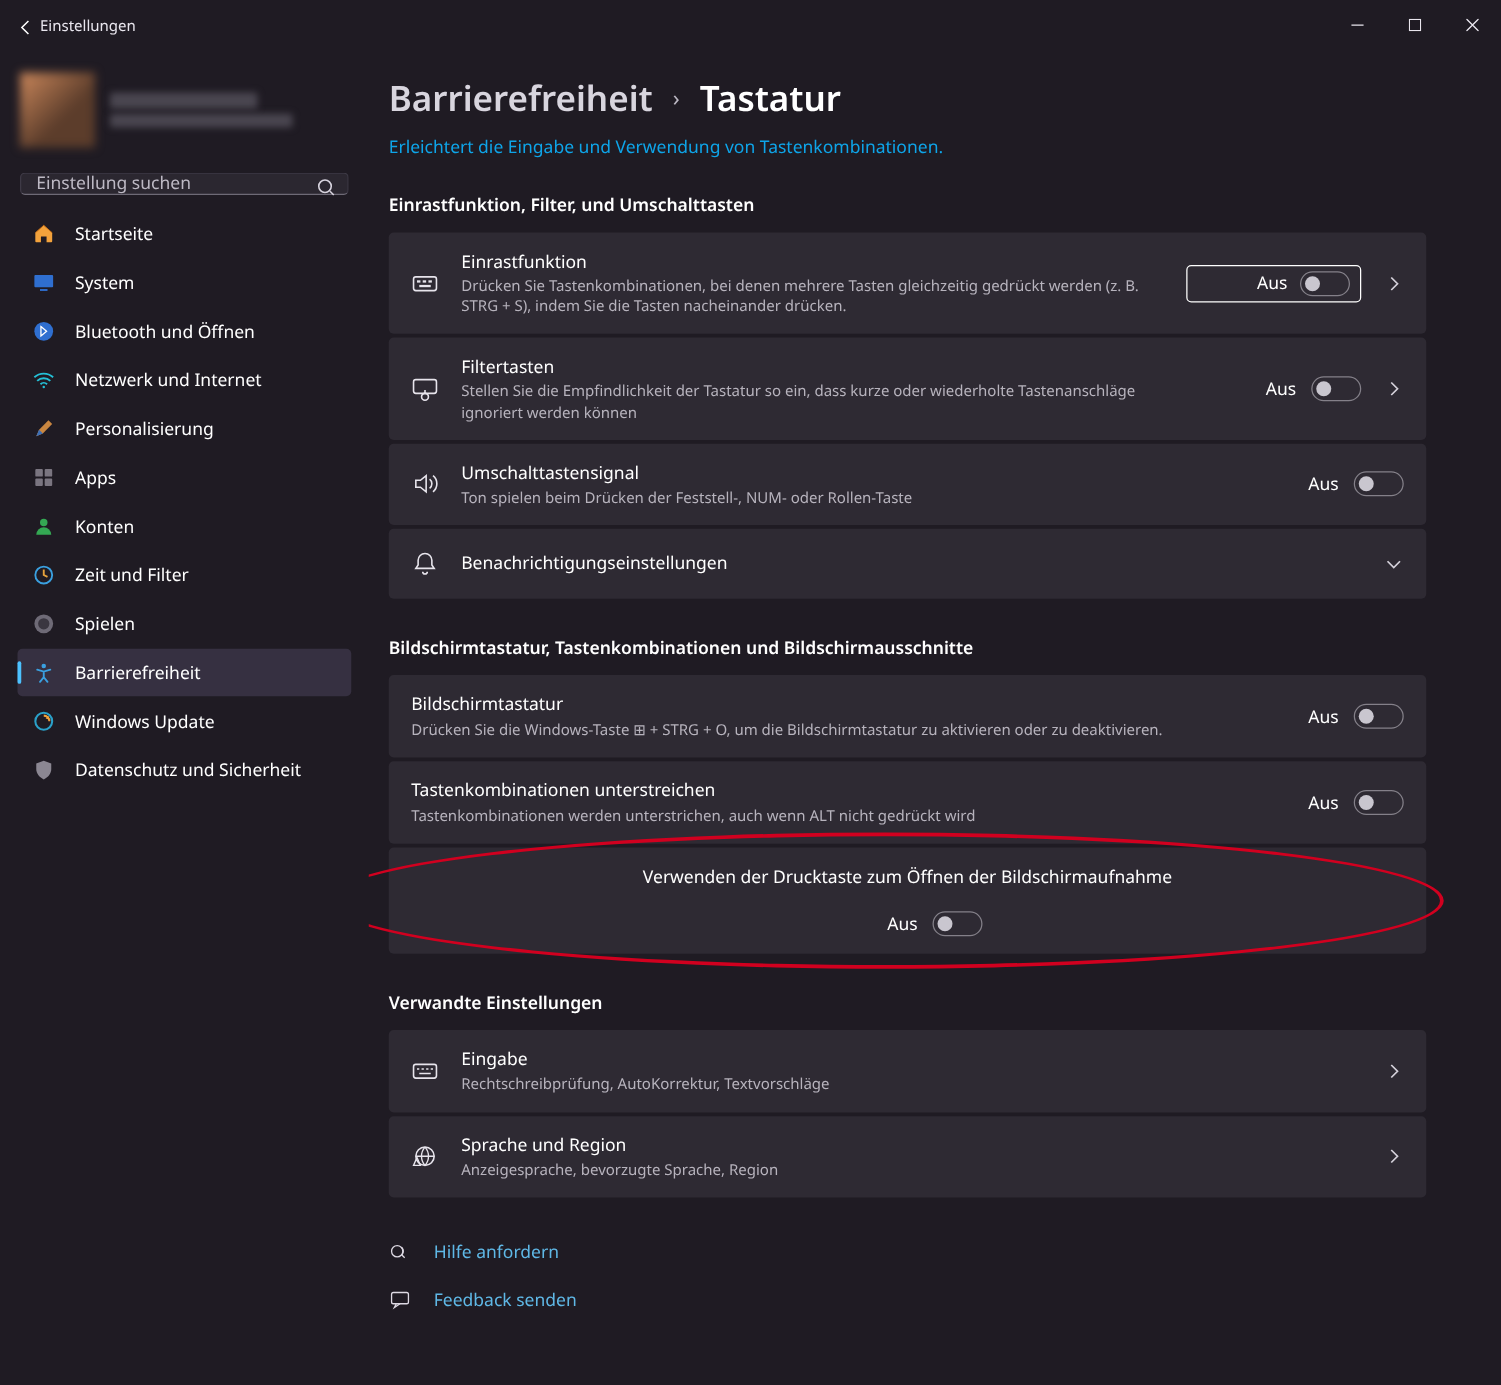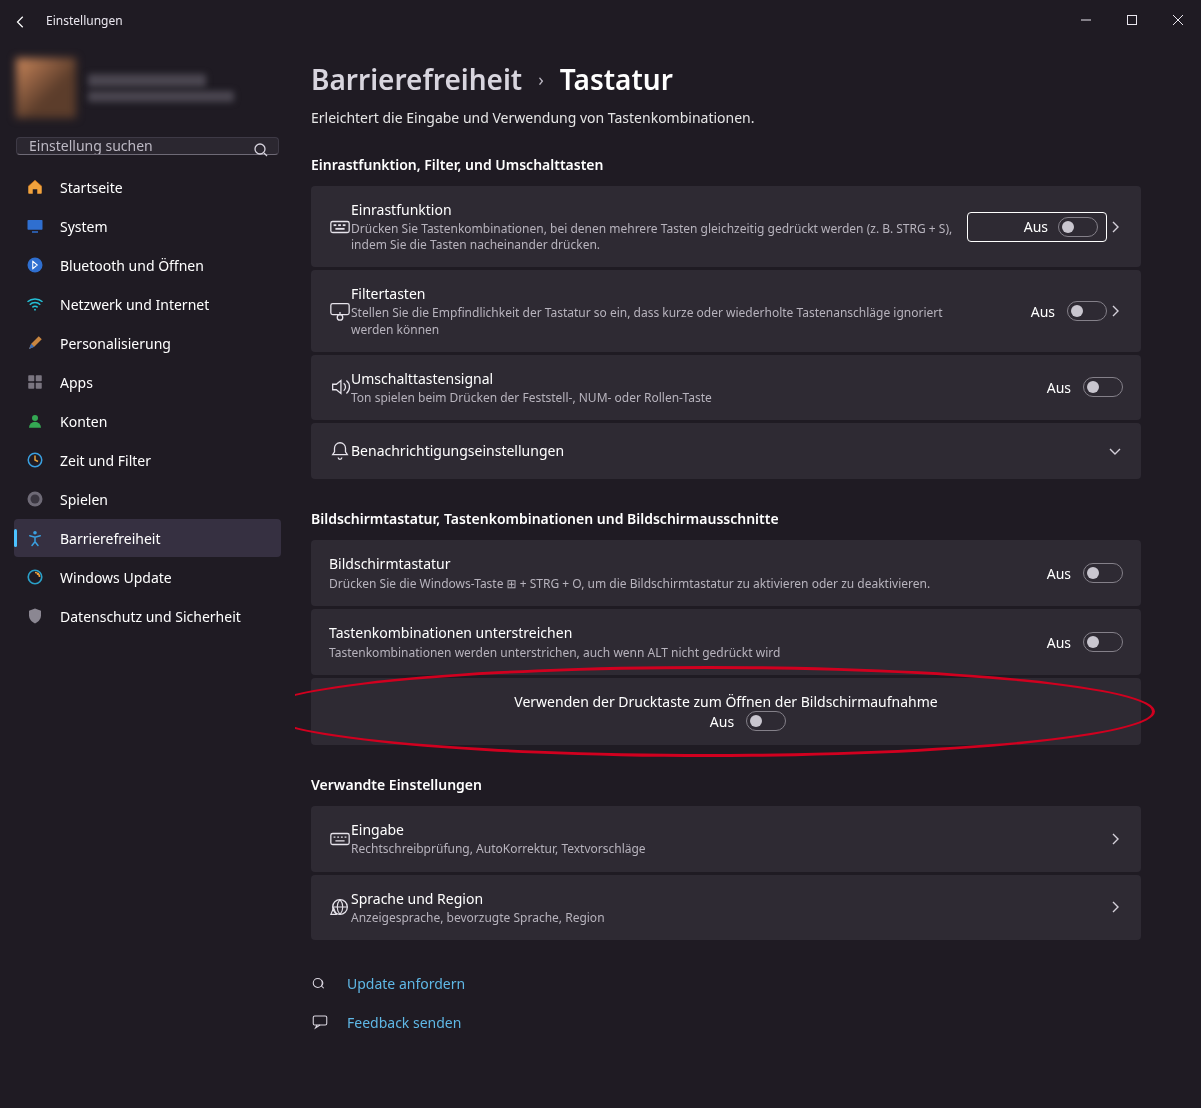--- a/index.html
+++ b/index.html
@@ -12,21 +12,21 @@
     --nav-sel:#363041;
     --toggle-off:#48454d;
     --toggle-knob:#c9c6cf;
     --divider:#3a3640;
     --link:#5fb8e6;
   }
   *{box-sizing:border-box;font-family:"Segoe UI",system-ui,sans-serif;}
   html,body{margin:0;padding:0;background:var(--bg);color:var(--text);width:1201px;height:1108px;overflow:hidden;}
   
   .titlebar{height:40px;display:flex;align-items:center;justify-content:space-between;padding:0 0 0 14px;}
-  .titlebar .left{display:flex;align-items:flex-end;gap:18px;}
+  .titlebar .left{display:flex;align-items:flex-end;gap:4px;}
   .titlebar .back{width:14px;height:14px;display:flex;align-items:center;justify-content:center;color:var(--text);}
   .titlebar .title{font-size:12px;color:#e9e6ee;}
   .titlebar .wbtns{display:flex;}
   .wbtn{width:46px;height:40px;display:flex;align-items:center;justify-content:center;color:#e9e6ee;}
   .wbtn svg{width:10px;height:10px;}
   
   .app{display:flex;height:calc(1108px - 40px);}
   .sidebar{width:295px;flex:0 0 295px;padding:14px 14px 0 14px;}
   .user{display:flex;align-items:center;gap:12px;margin:4px 2px 16px 2px;}
   .avatar{width:60px;height:60px;background:linear-gradient(135deg,#c9865a 0%,#5c3d2b 60%);filter:blur(4px);}
@@ -42,24 +42,24 @@
   .nav-item{display:flex;align-items:center;gap:16px;height:38px;padding:0 12px;border-radius:4px;cursor:default;font-size:14px;position:relative;}
   .nav-item .ico{width:18px;height:18px;display:flex;align-items:center;justify-content:center;}
   .nav-item.selected{background:var(--nav-sel);}
   .nav-item.selected::before{content:"";position:absolute;left:0;top:10px;bottom:10px;width:3px;background:var(--accent);border-radius:2px;}
   
   .main{flex:1;padding:10px 60px 30px 16px;overflow:auto;}
   .crumb{display:flex;align-items:center;gap:16px;margin:10px 0 10px 0;}
   .crumb h1{margin:0;font-size:28px;font-weight:600;}
   .crumb .parent{color:#d8d5de;}
   .crumb .chev{color:#bcb8c3;font-size:18px;}
-  .desc{font-size:14px;color:#e5e5e5;margin:6px 0 28px 0;}
+  .desc{font-size:14px;color:#0ea5e9;margin:6px 0 28px 0;}
   .section-title{font-size:14px;font-weight:600;margin:0 0 12px 0;}
   .cards{display:flex;flex-direction:column;gap:3px;margin-bottom:30px;}
-  .card{background:var(--panel);border-radius:4px;padding:14px 18px;display:flex;align-items:center;min-height:56px;}
+  .card{background:var(--panel);border-radius:4px;padding:14px 18px;display:flex;align-items:center;gap:18px;min-height:56px;}
   .card .cicon{width:22px;flex:0 0 22px;display:flex;align-items:center;justify-content:center;color:#e7e4ec;}
   .card .ctext{flex:1;display:flex;flex-direction:column;gap:2px;}
   .card .ctitle{font-size:14px;color:#fff;}
   .card .csub{font-size:12px;color:var(--muted);line-height:1.35;}
   .toggle-wrap{display:flex;align-items:center;gap:12px;}
   .toggle-label{font-size:14px;margin-left:44px;}
   .toggle{width:40px;height:20px;border-radius:10px;background:transparent;border:1px solid #848089;position:relative;}
   .toggle .knob{width:12px;height:12px;border-radius:50%;background:var(--toggle-knob);position:absolute;left:3px;top:3px;}
   .toggle-outline{border:1px solid #fff;border-radius:4px;padding:4px 8px 4px 12px;display:flex;align-items:center;gap:10px;}
   .expand{width:16px;color:#d4d0da;display:flex;align-items:center;justify-content:center;}
@@ -419,21 +419,21 @@
     </div>
 
     <div class="links">
       <div class="link-row">
         <span class="lico">
             <svg width="18" height="18" viewBox="0 0 24 24">
               <circle cx="9" cy="12" r="6" fill="none" stroke="currentColor" stroke-width="1.4"></circle>
               <path d="M14 8a6 6 0 0 1 0 8l3 3" fill="none" stroke="currentColor" stroke-width="1.4"></path>
             </svg>
           </span>
-        <a href="#">Update anfordern</a>
+        <a href="#">Hilfe anfordern</a>
       </div>
       <div class="link-row">
         <span class="lico">
             <svg width="18" height="18" viewBox="0 0 24 24">
               <rect x="3" y="4" width="18" height="12" rx="2" fill="none" stroke="currentColor" stroke-width="1.4"></rect>
               <path d="M8 16l-2 4 6-4" fill="none" stroke="currentColor" stroke-width="1.4"></path>
             </svg>
           </span>
         <a href="#">Feedback senden</a>
       </div>

